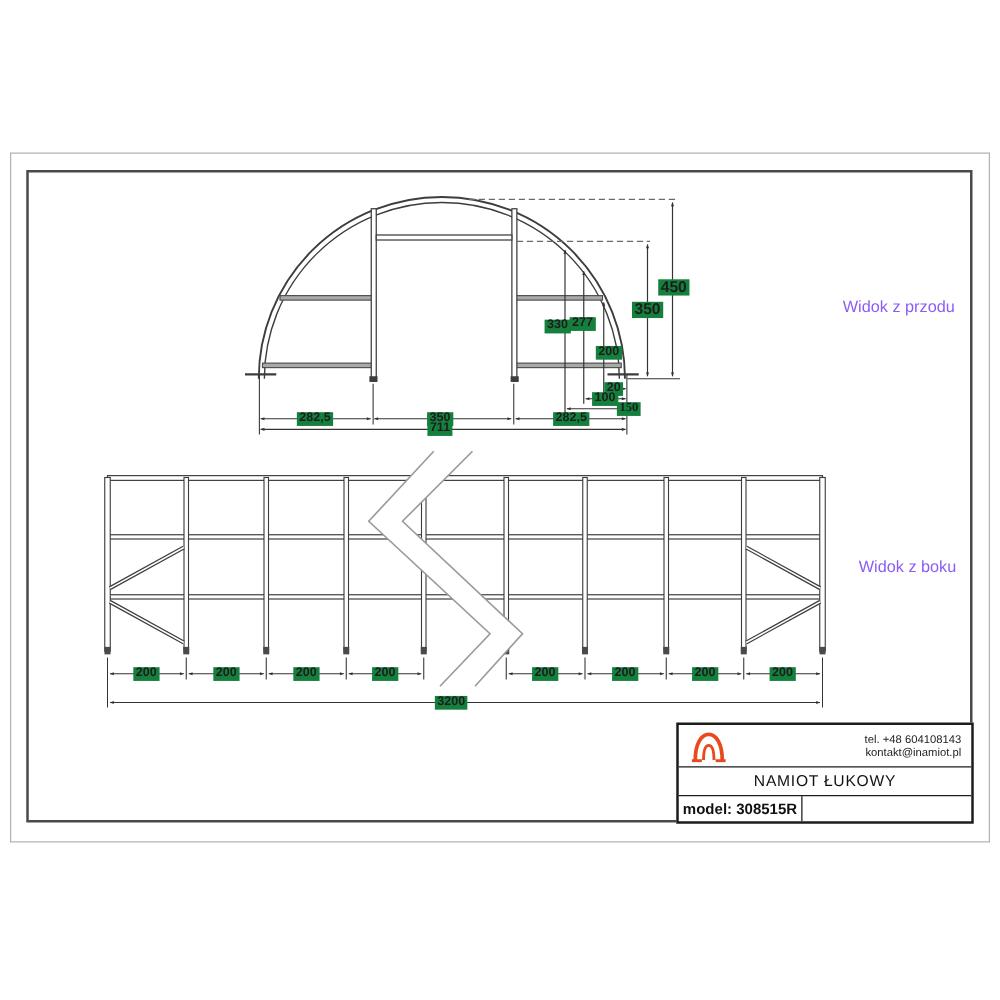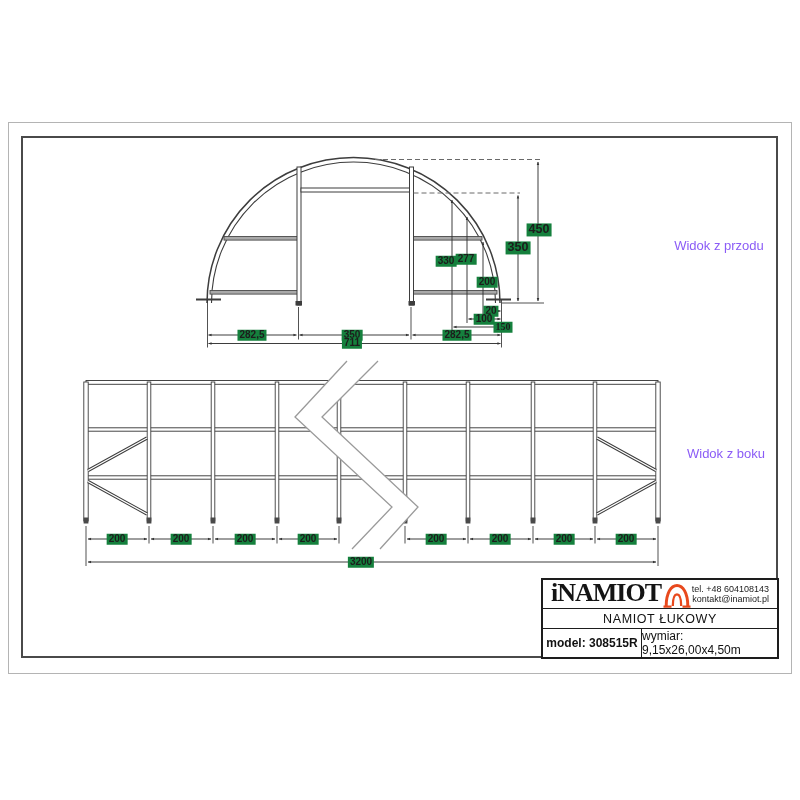--- a/index.html
+++ b/index.html
@@ -195,29 +195,27 @@
 <div class="dim" style="left:308px;top:539px;">200</div>
 <div class="dim" style="left:436px;top:539px;">200</div>
 <div class="dim" style="left:500px;top:539px;">200</div>
 <div class="dim" style="left:564px;top:539px;">200</div>
 <div class="dim" style="left:626px;top:539px;">200</div>
 <div class="dim" style="left:361px;top:562px;">3200</div>
 <div class="viewlabel" style="left:726px;top:453px;">Widok z boku</div>
 
 <div class="abs title-block">
   <div class="tb-row1">
-    <span class="brand">iNAMIOT</span>
     <svg class="logo-svg" width="28" height="26" viewBox="0 0 28 26">
       <path d="M3.2,24 C3.2,11 8,3.5 14,3.5 C20,3.5 24.8,11 24.8,24" fill="none" stroke="#e8491d" stroke-width="3"></path>
       <path d="M9.8,24 C9.8,15.5 11.6,12.3 14,12.3 C16.4,12.3 18.2,15.5 18.2,24" fill="none" stroke="#e8491d" stroke-width="2.3"></path>
       <path d="M0.5,24.6 H8.5 M19.5,24.6 H27.5" stroke="#e8491d" stroke-width="2.4"></path>
     </svg>
     <span class="contact">
       <span>tel. +48 604108143</span><br>
       <span>kontakt@inamiot.pl</span>
     </span>
   </div>
   <div class="tb-row2">NAMIOT ŁUKOWY</div>
   <div class="tb-row3">
     <div class="tb-model">model: 308515R</div>
-    <div class="tb-dims">wymiar: 9,15x26,00x4,50m</div>
   </div>
 </div>
 
 </body></html>

